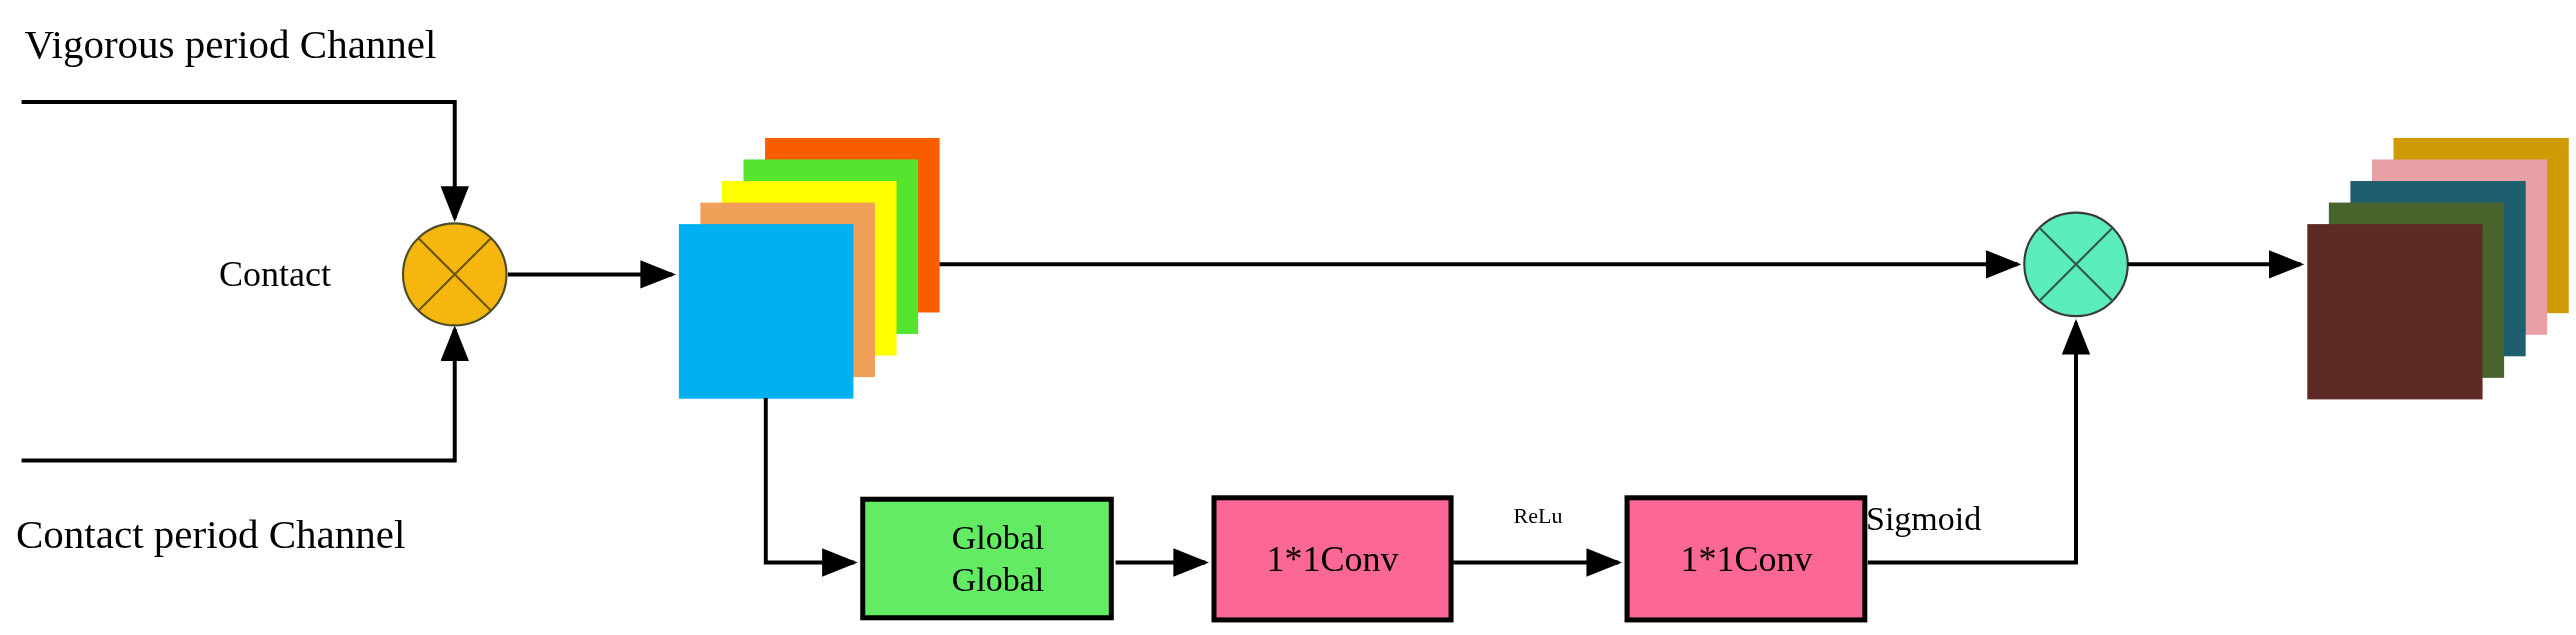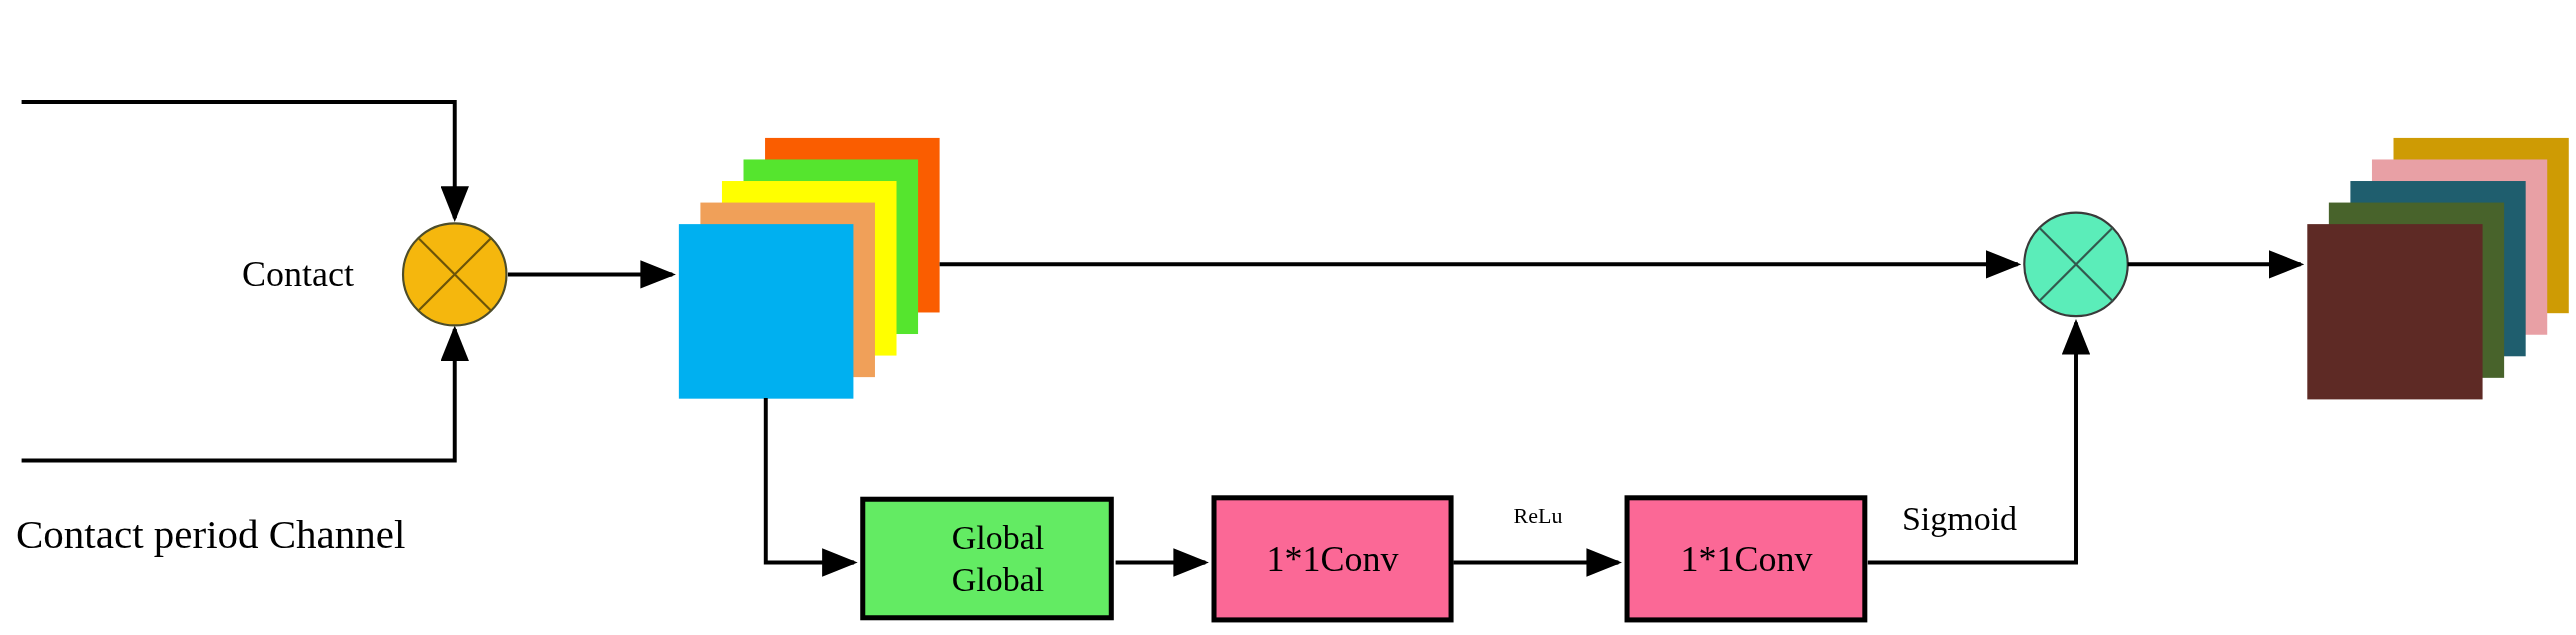--- a/index.html
+++ b/index.html
@@ -8,24 +8,24 @@
     width:2576px;
     height:635px;
     background:#ffffff;
     font-family:"Liberation Serif","DejaVu Serif",serif;
     color:#000;
     overflow:hidden;
   }
   .layer{position:absolute;left:0;top:0;}
   .lbl{position:absolute;white-space:nowrap;}
   .lbl-channel{font-size:41px;}
-  .lbl-contact{left:212px;top:253px;width:172px;font-size:36px;text-align:center;}
+  .lbl-contact{left:189px;top:253px;width:172px;font-size:36px;text-align:center;}
   .lbl-multiply{left:1986px;top:129px;width:187px;font-size:39px;text-align:center;}
   .lbl-relu{left:1466px;top:503px;width:144px;font-size:22px;text-align:center;}
-  .lbl-sigmoid{left:1866px;top:500px;width:187px;font-size:34px;text-align:center;}
+  .lbl-sigmoid{left:1866px;top:500px;width:187px;font-size:34px;}
   .boxtext{
     position:absolute;display:flex;flex-direction:column;
     align-items:center;justify-content:center;
     font-size:34px;line-height:1.22;text-align:center;
   }
   .boxtext.pool{left:861px;top:497px;width:274px;height:123px;}
   .boxtext.conv1{left:1212px;top:496px;width:241px;height:127px;font-size:36px;}
   .boxtext.conv2{left:1625px;top:496px;width:243px;height:127px;font-size:36px;}
 </style>
 </head>
@@ -73,20 +73,21 @@
 
     <line x1="2962" y1="368" x2="3203" y2="368" stroke="#000" stroke-width="5.5" marker-end="url(#ah)"></line>
 
     <rect x="3332" y="192" width="244" height="244" fill="#ce9b04"></rect>
     <rect x="3302" y="222" width="244" height="244" fill="#e8a0a5"></rect>
     <rect x="3272" y="252" width="244" height="244" fill="#1f5e6e"></rect>
     <rect x="3242" y="282" width="244" height="244" fill="#48632b"></rect>
     <rect x="3212" y="312" width="244" height="244" fill="#5e2a25"></rect>
   </svg>
 
+  <div class="lbl lbl-channel" style="left:24.4px;top:20px;">Vigorous period Channel</div>
 
   <div class="lbl lbl-channel" style="left:16px;top:510px;">Contact period Channel</div>
 
   <div class="lbl lbl-contact">Contact</div>
 
 
   <div class="boxtext pool">
     <span>Global</span>
     <span>Global</span>
   </div>

